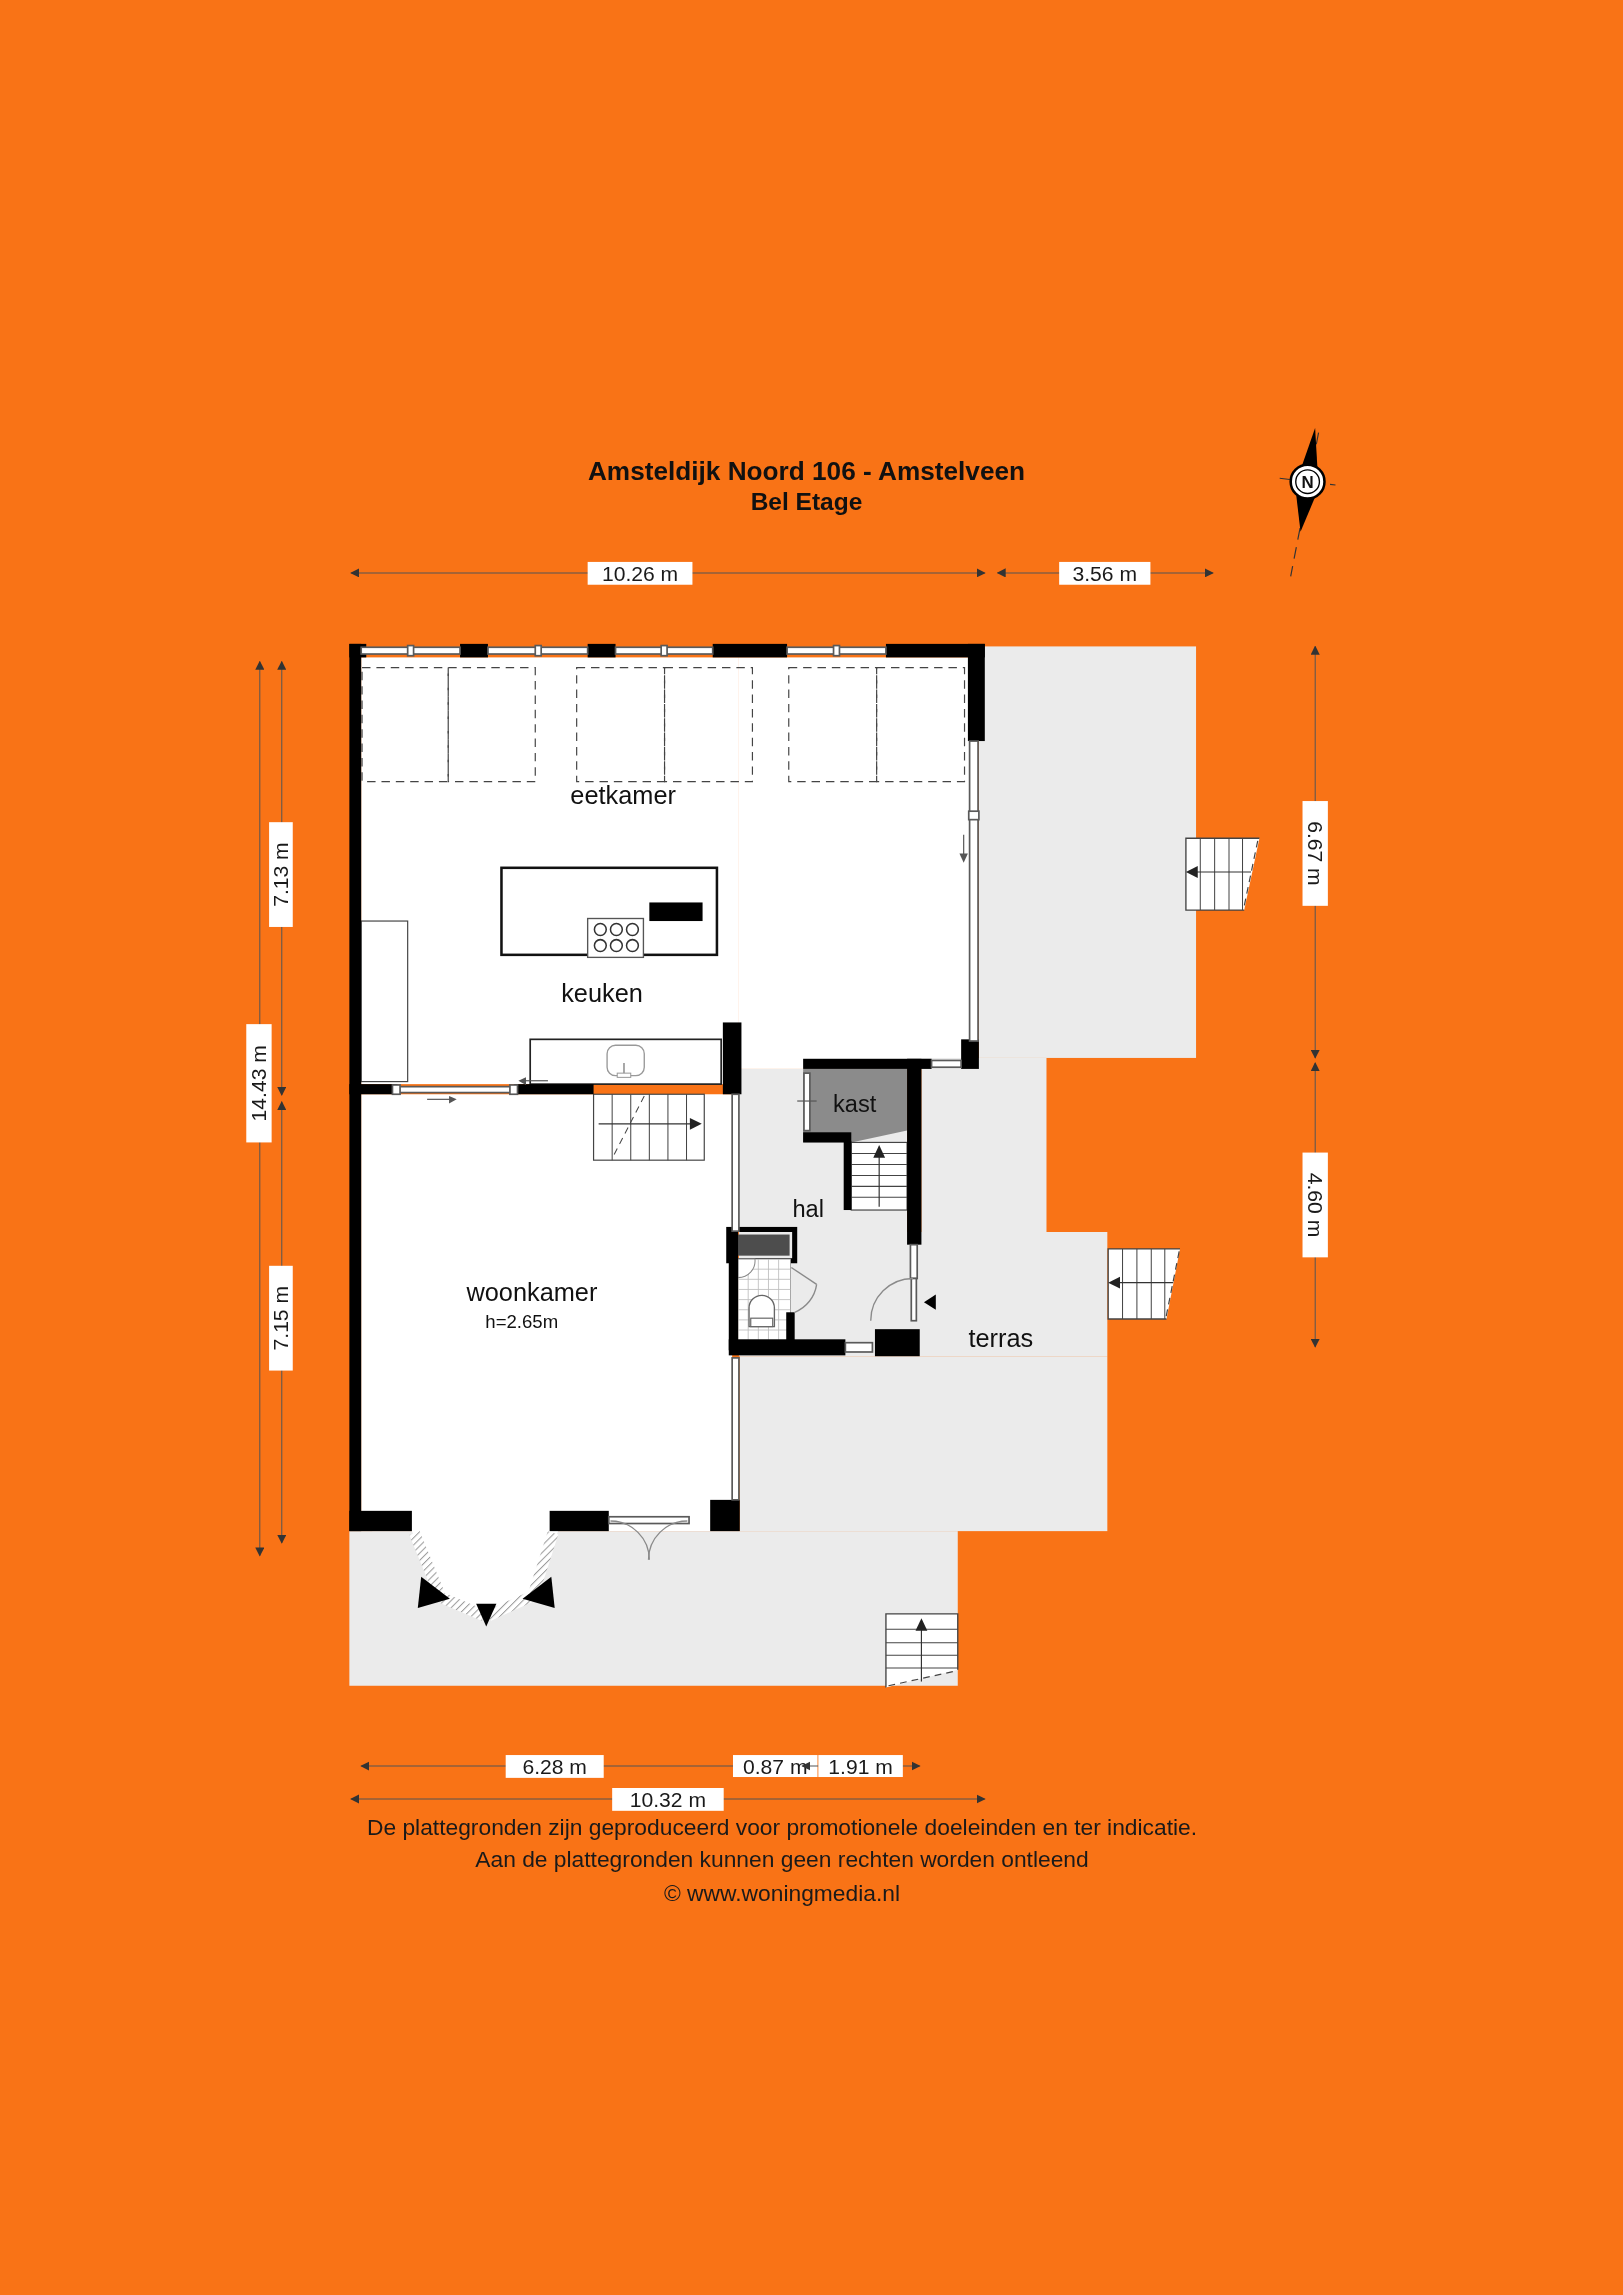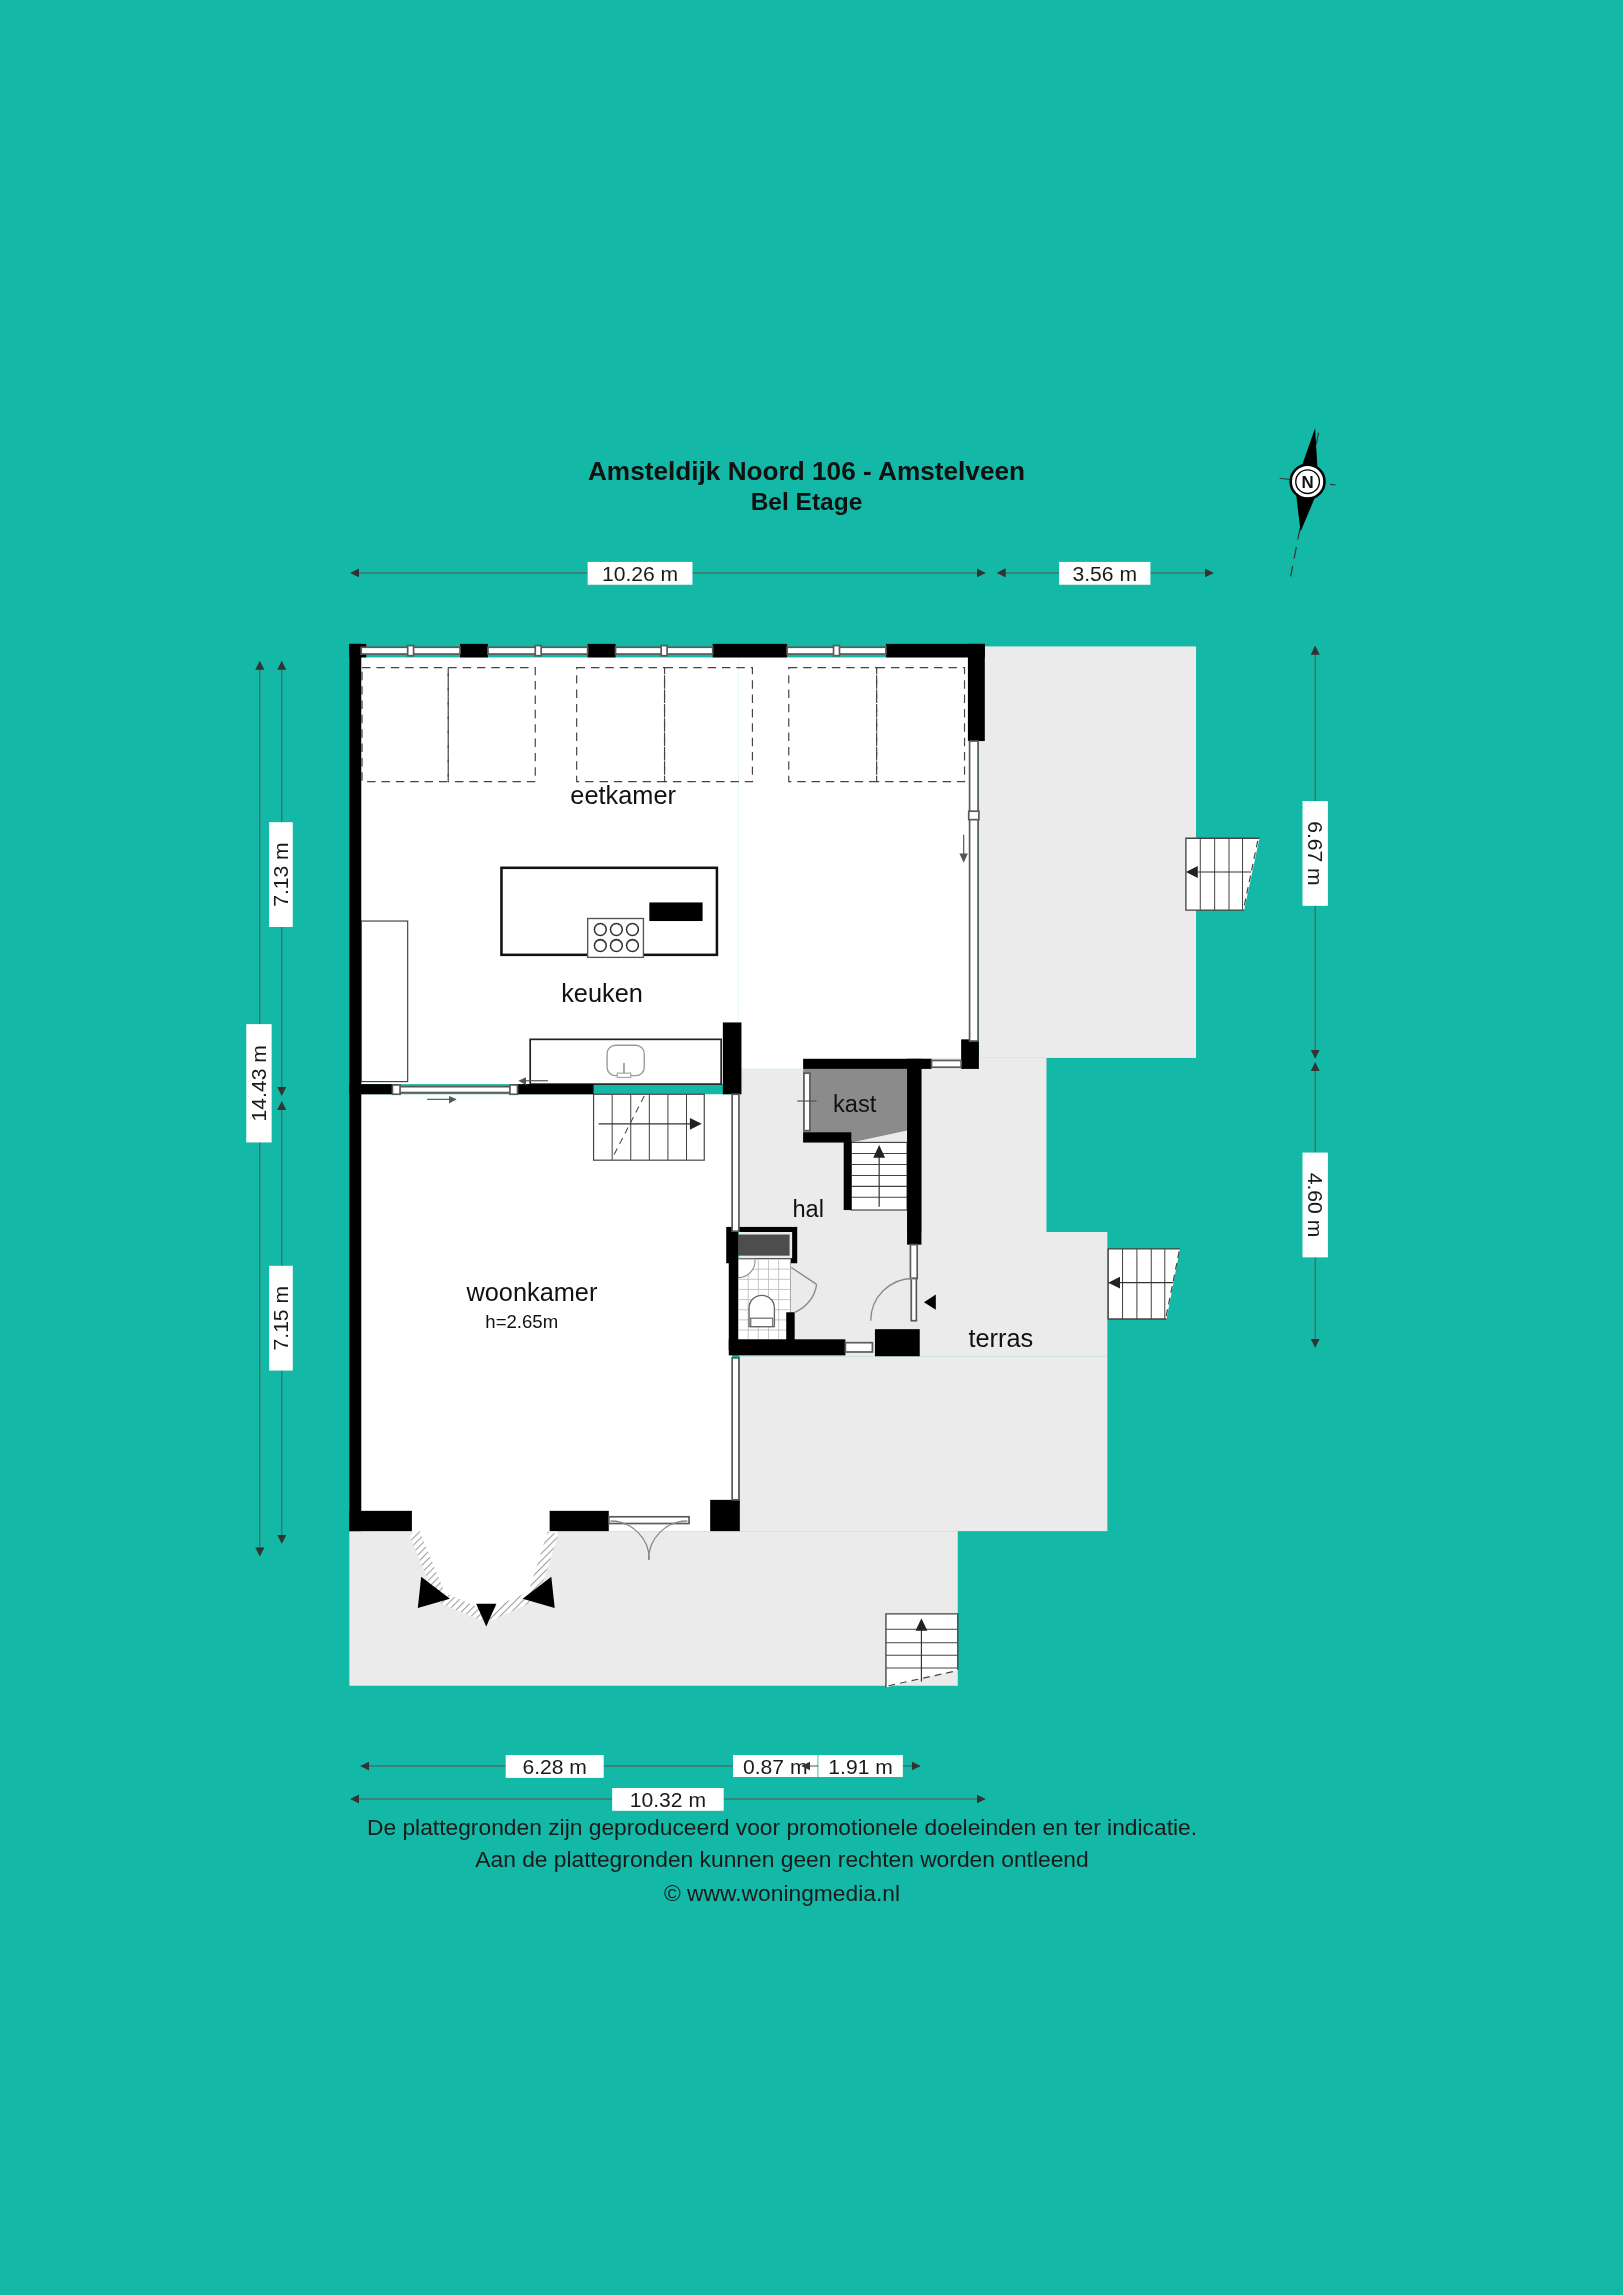--- a/index.html
+++ b/index.html
@@ -1,16 +1,16 @@
 <!DOCTYPE html>
 <html style="font-size:13.5px"><head>
 <meta charset="utf-8">
 <style>
   html,body{margin:0;padding:0;background:#fff;}
-  .page{position:relative;width:1624px;height:2295px;background:#14b8a6;overflow:hidden;}
+  .page{position:relative;width:1624px;height:2295px;background:#f97316;overflow:hidden;}
   svg{position:absolute;left:0;top:0;}
   text{font-family:"Liberation Sans","DejaVu Sans",sans-serif;fill:#111;}
   .ttl{font-size:31px;font-weight:bold;text-anchor:middle;}
   .ttl2{font-size:29px;font-weight:bold;text-anchor:middle;}
   .rl{font-size:30px;text-anchor:middle;}
   .rl-md{font-size:28px;text-anchor:middle;}
   .rl-sm{font-size:22px;text-anchor:middle;}
   .dim{font-size:25px;text-anchor:middle;fill:#1a1a1a;}
   .ftr{font-size:27px;text-anchor:middle;fill:#1a1a1a;}
   .dimline{stroke:#555;stroke-width:1.2;fill:none;}

